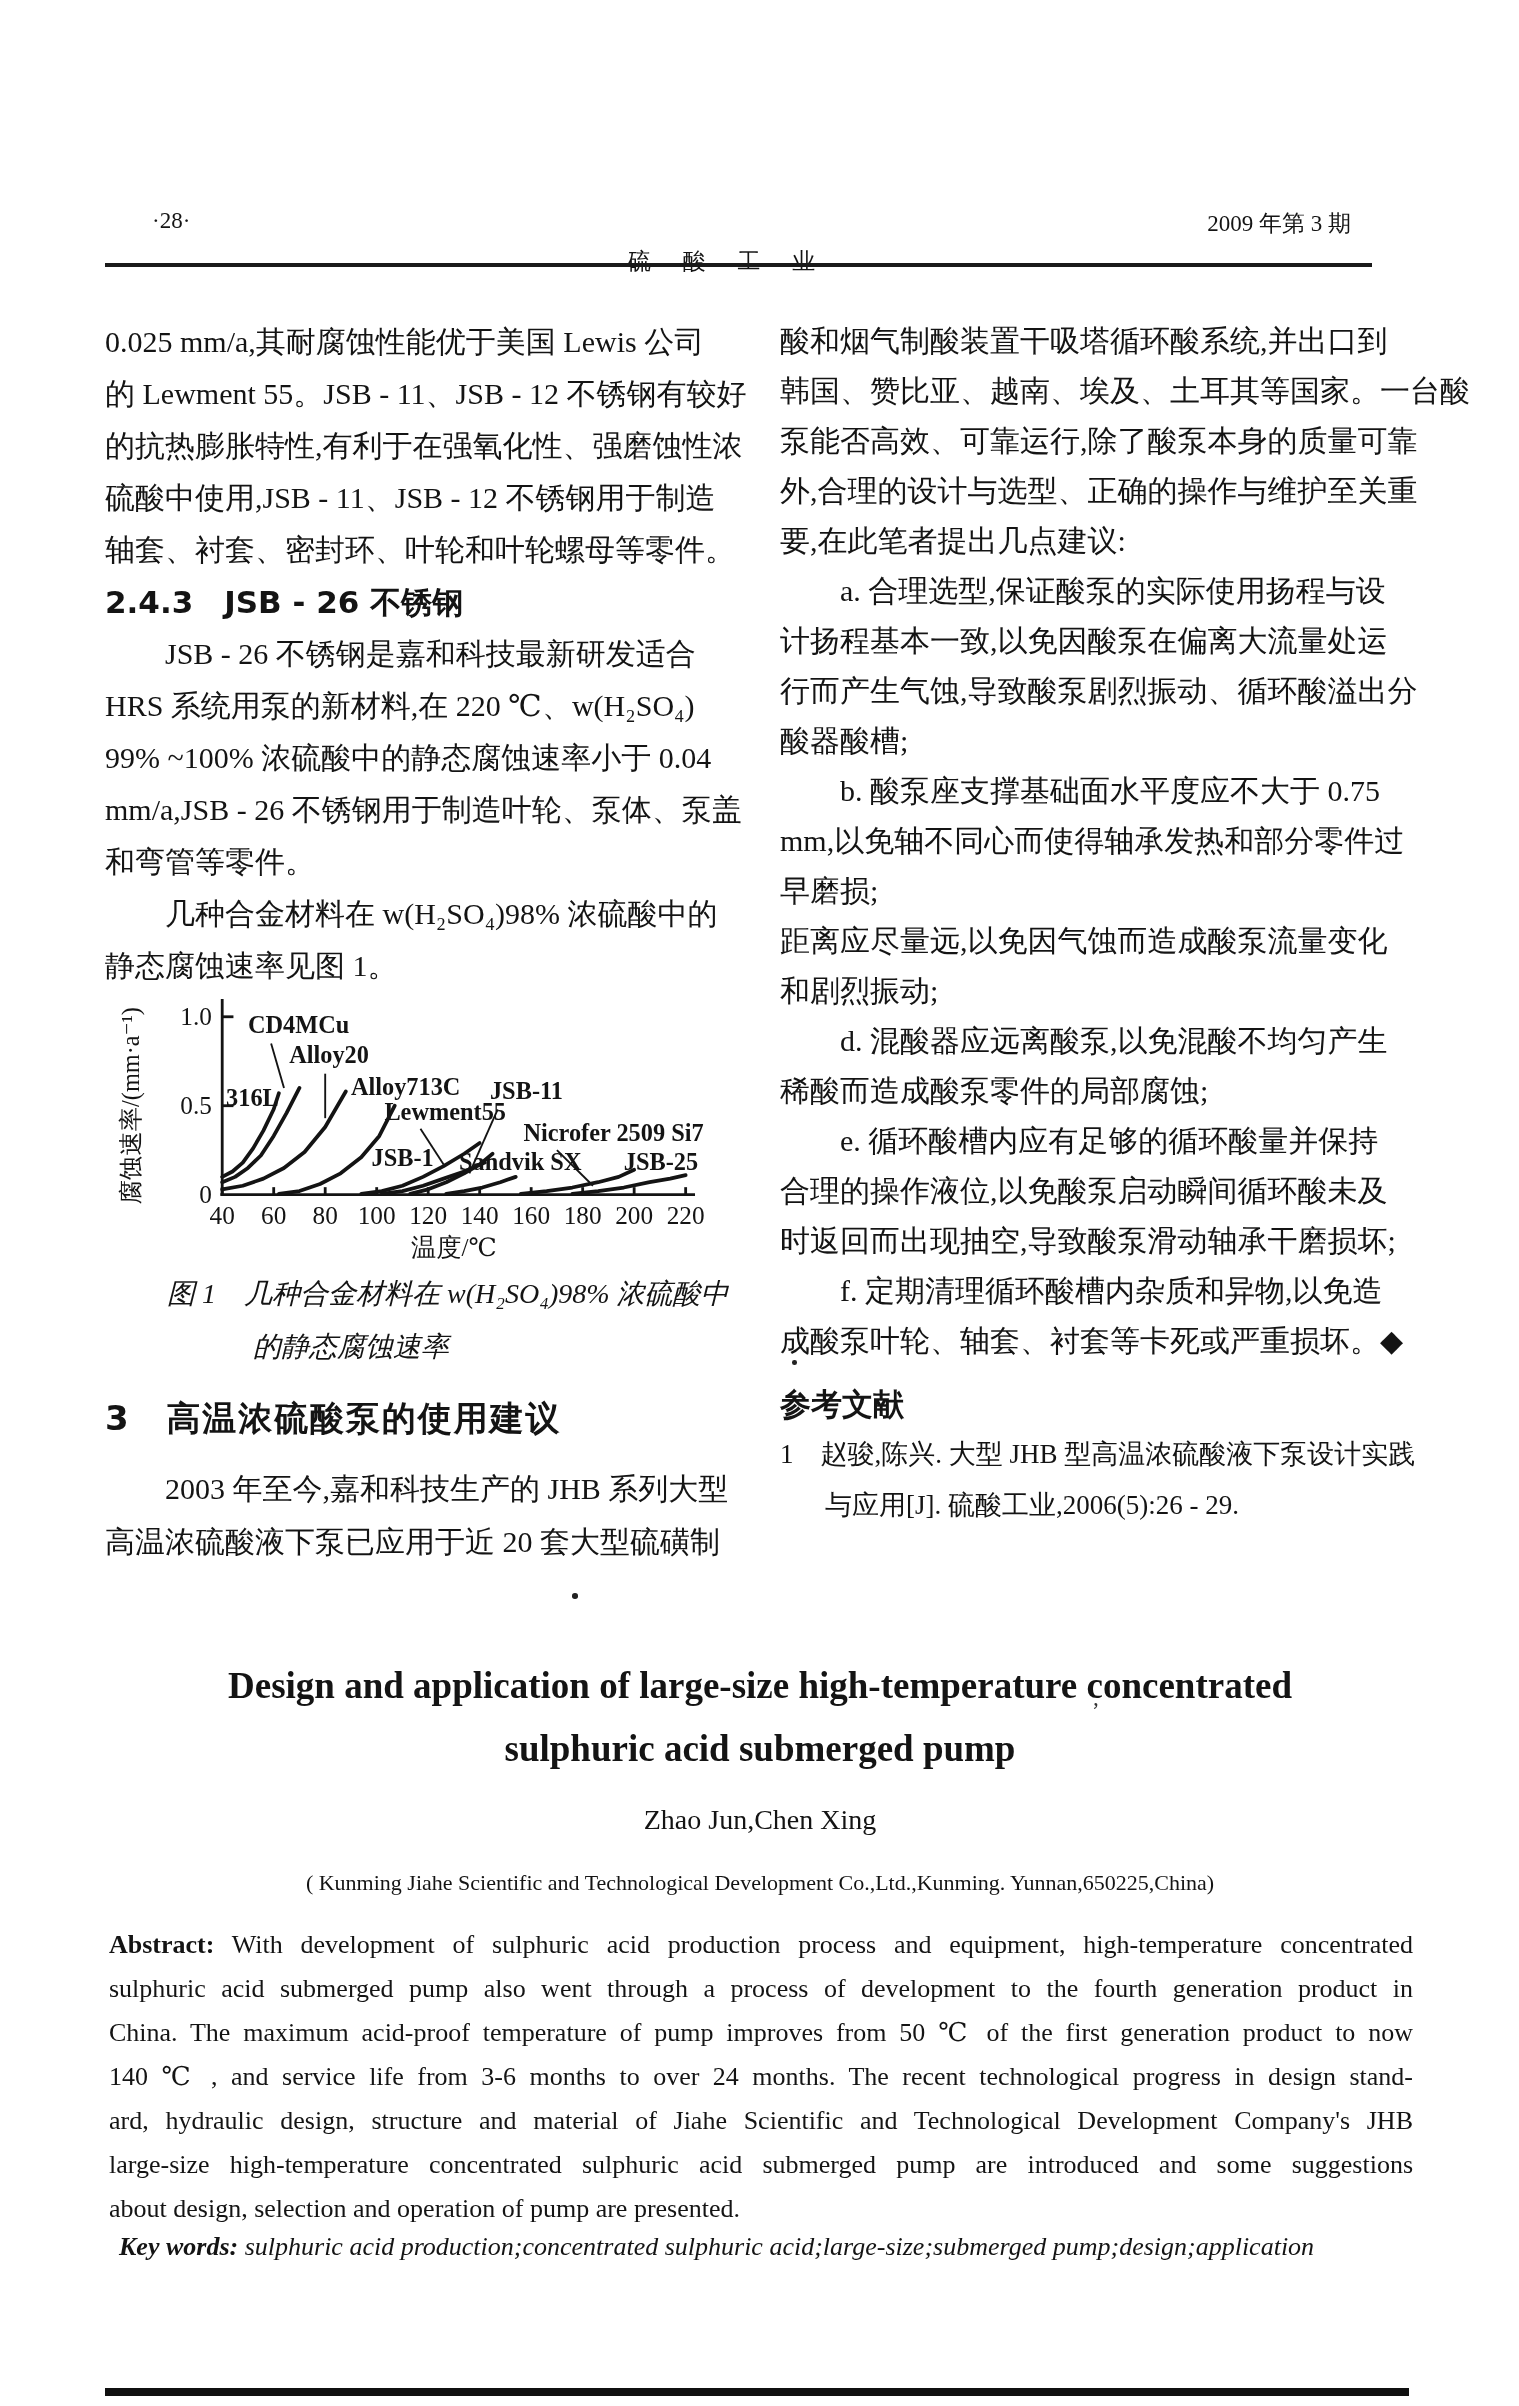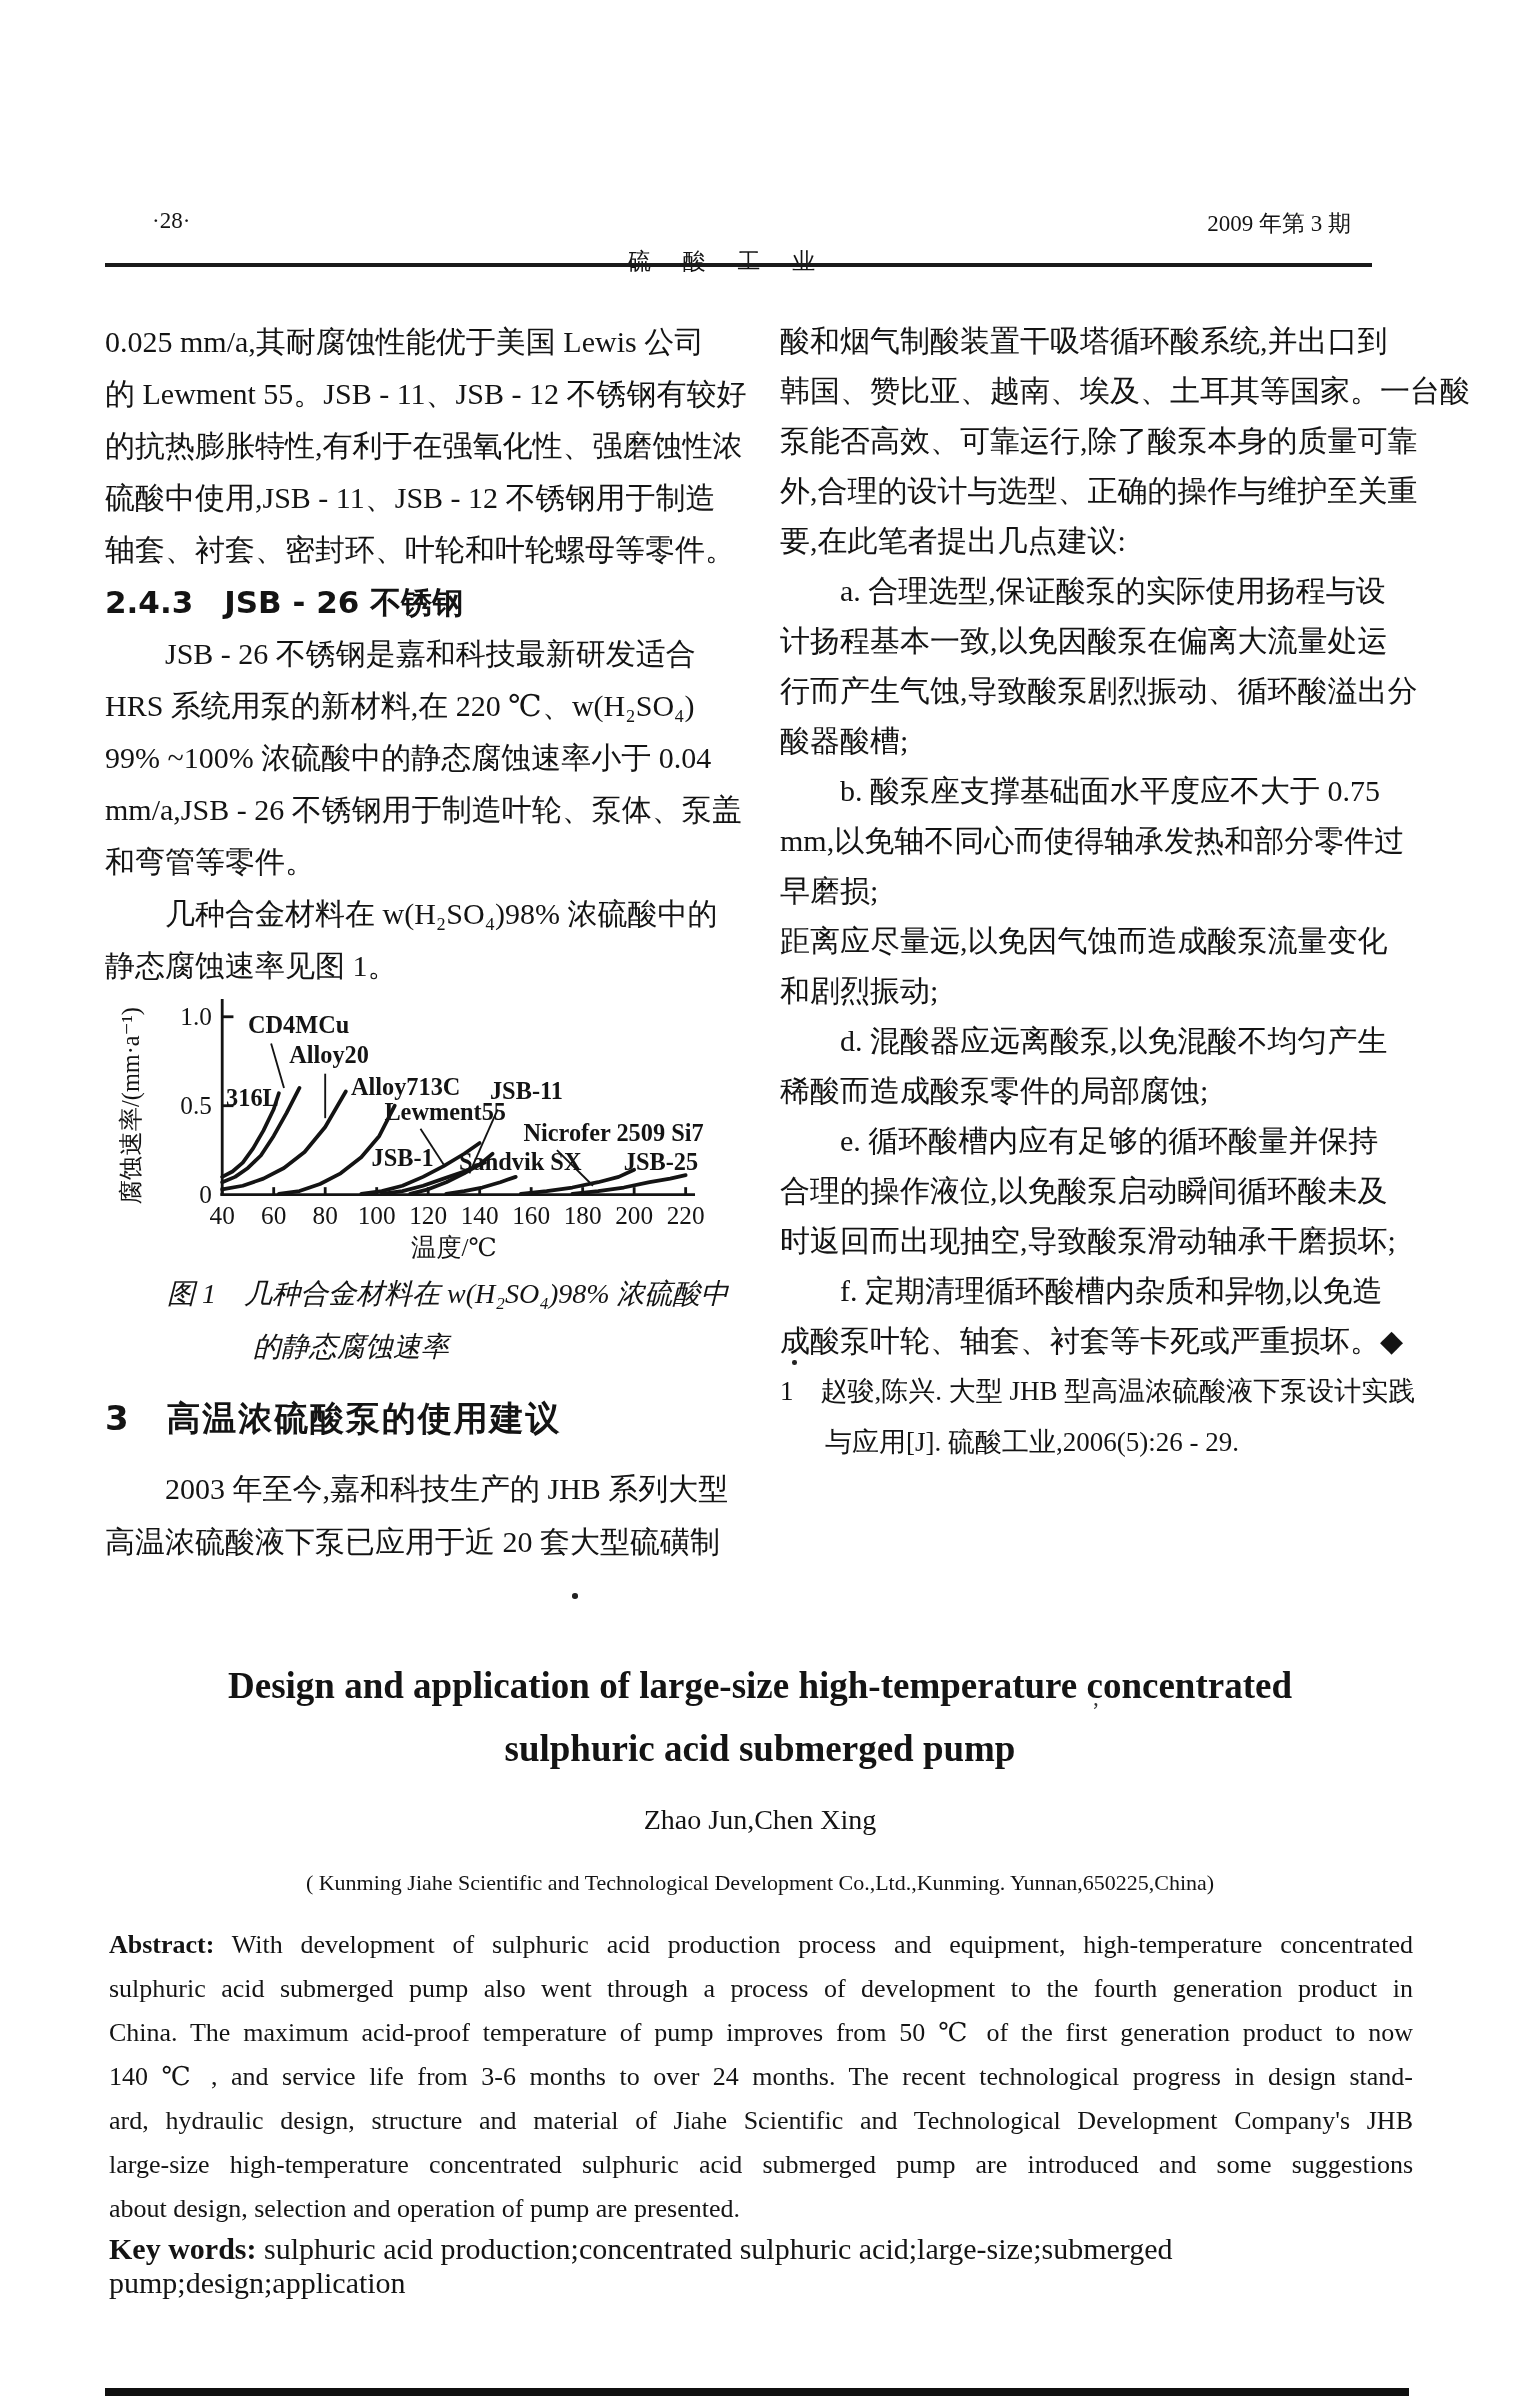--- a/index.html
+++ b/index.html
@@ -31,21 +31,21 @@
   .refhead{margin-top:13px;font-size:31px;line-height:51px;}
   .ref{font-size:27px;line-height:51px;}
   .ref2{padding-left:45px;}
   
   .etitle{position:absolute;left:105px;width:1310px;text-align:center;font-weight:bold;font-size:37px;}
   .eauthors{position:absolute;left:105px;width:1310px;text-align:center;font-size:28px;}
   .eaffil{position:absolute;left:105px;width:1310px;text-align:center;font-size:22px;}
   .eabs{position:absolute;left:109px;top:1923px;width:1304px;font-size:26px;}
   .eabs .aline{line-height:44px;}
   .j{text-align:justify;text-align-last:justify;}
-  .ekw{position:absolute;left:109px;top:2232px;width:1304px;font-size:30px;}
+  .ekw{position:absolute;left:119px;top:2232px;width:1304px;font-size:26px;font-style:italic;}
   
   .dot{position:absolute;background:#222;border-radius:50%;}
   .apos{position:absolute;font-size:22.5px;color:#333;}
   .botbar{position:absolute;top:2388px;left:105px;width:1304px;height:8.4px;background:#101010;}
 </style>
 </head>
 <body>
 
 <div class="page">
 
@@ -156,20 +156,21 @@
     <div class="cjk">早磨损;</div>
     <div class="cjk">距离应尽量远,以免因气蚀而造成酸泵流量变化</div>
     <div class="cjk">和剧烈振动;</div>
     <div class="cjk ind">d.  混酸器应远离酸泵,以免混酸不均匀产生</div>
     <div class="cjk">稀酸而造成酸泵零件的局部腐蚀;</div>
     <div class="cjk ind">e.  循环酸槽内应有足够的循环酸量并保持</div>
     <div class="cjk">合理的操作液位,以免酸泵启动瞬间循环酸未及</div>
     <div class="cjk">时返回而出现抽空,导致酸泵滑动轴承干磨损坏;</div>
     <div class="cjk ind">f.  定期清理循环酸槽内杂质和异物,以免造</div>
     <div class="cjk">成酸泵叶轮、轴套、衬套等卡死或严重损坏。◆</div>
+    <div class="cjk hei refhead">参考文献</div>
     <div class="ref">1　赵骏,陈兴. 大型 JHB 型高温浓硫酸液下泵设计实践</div>
     <div class="ref ref2">与应用[J]. 硫酸工业,2006(5):26 - 29.</div>
   </section>
 
   <div class="etitle" style="top:1664px;">Design and application of large-size high-temperature concentrated</div>
   <div class="etitle" style="top:1727px;">sulphuric acid submerged pump</div>
   <div class="eauthors" style="top:1804px;">Zhao Jun,Chen Xing</div>
   <div class="eaffil" style="top:1870px;">( Kunming Jiahe Scientific and Technological Development Co.,Ltd.,Kunming.  Yunnan,650225,China)</div>
 
   <div class="eabs">

